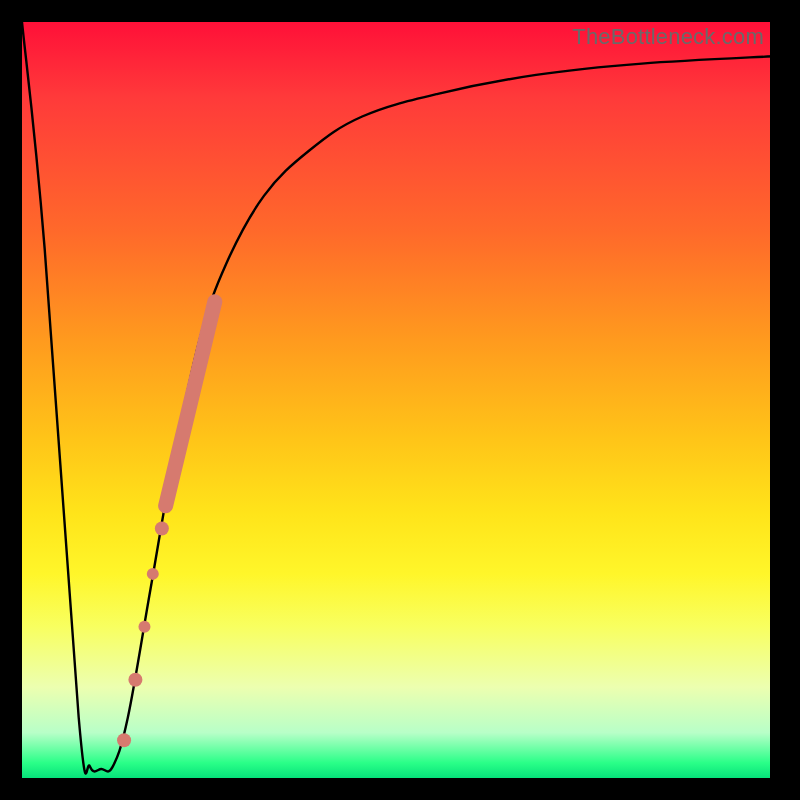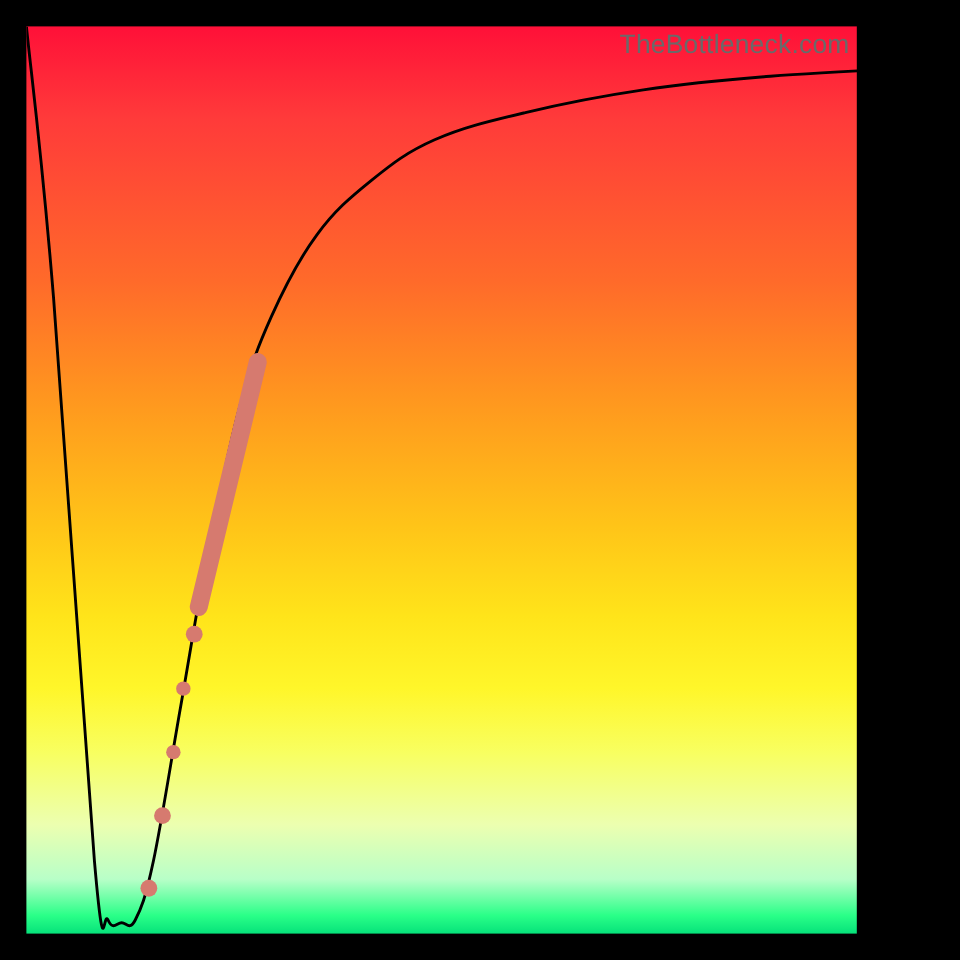--- a/index.html
+++ b/index.html
@@ -14,21 +14,21 @@
   .frame {
     position: absolute;
     left: 0; top: 0;
     width: 800px; height: 800px;
     background: #000;
   }
   .plot {
     position: absolute;
     left: 22px;
     top: 22px;
-    width: 692px;
+    width: 748px;
     height: 756px;
     background: linear-gradient(to bottom,
       #ff1038 0%,
       #ff3a3a 10%,
       #ff6a2a 28%,
       #ff9a1e 42%,
       #ffc418 55%,
       #ffe41a 65%,
       #fff62a 73%,
       #f8ff60 80%,

